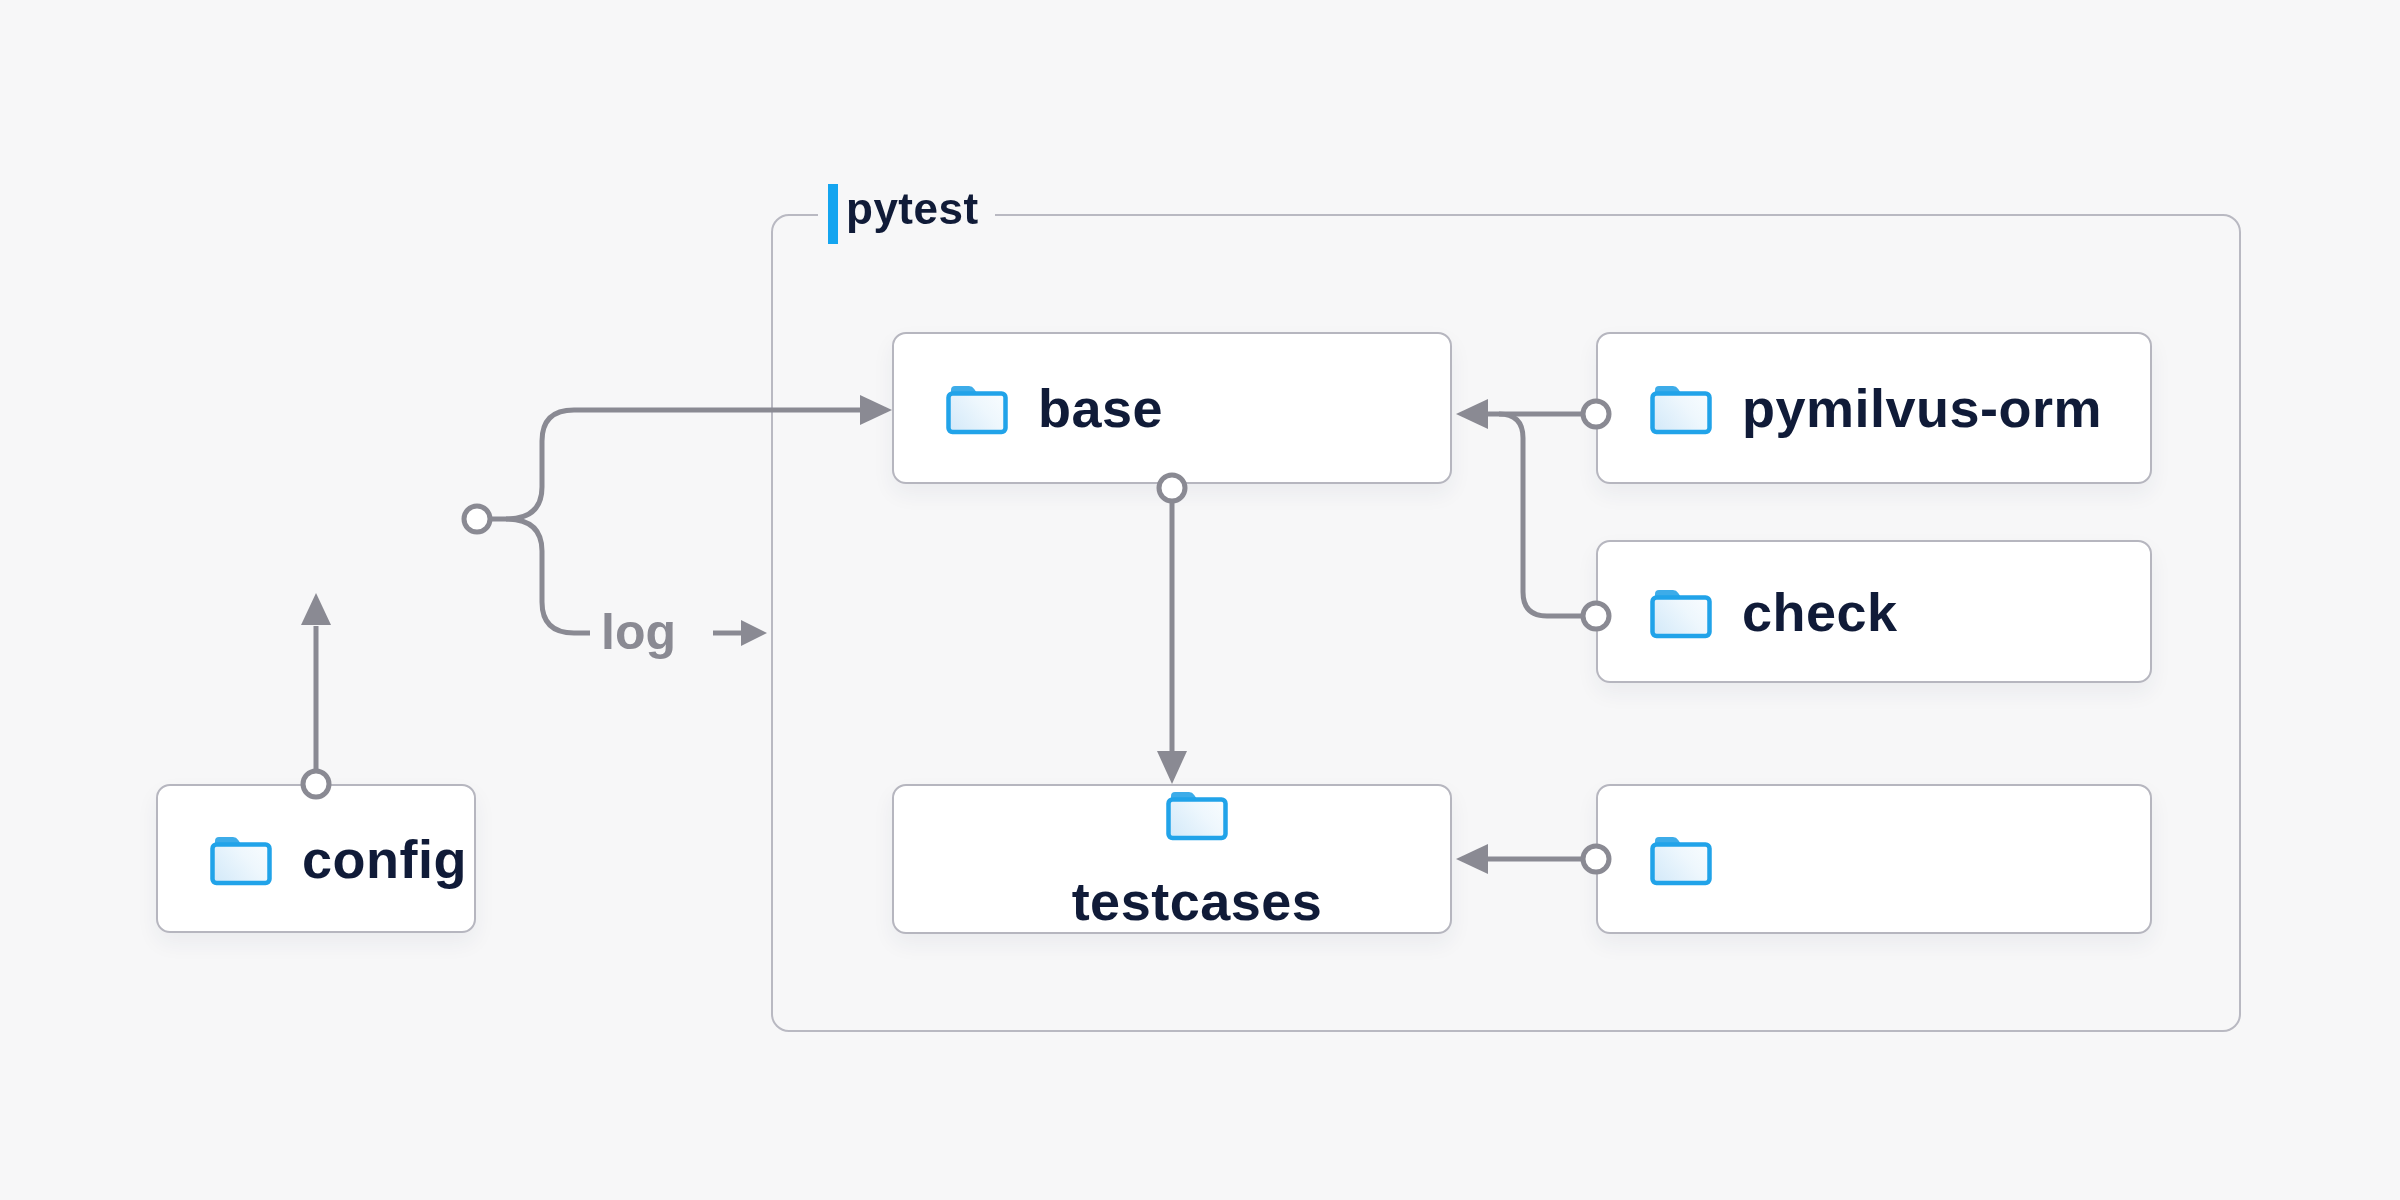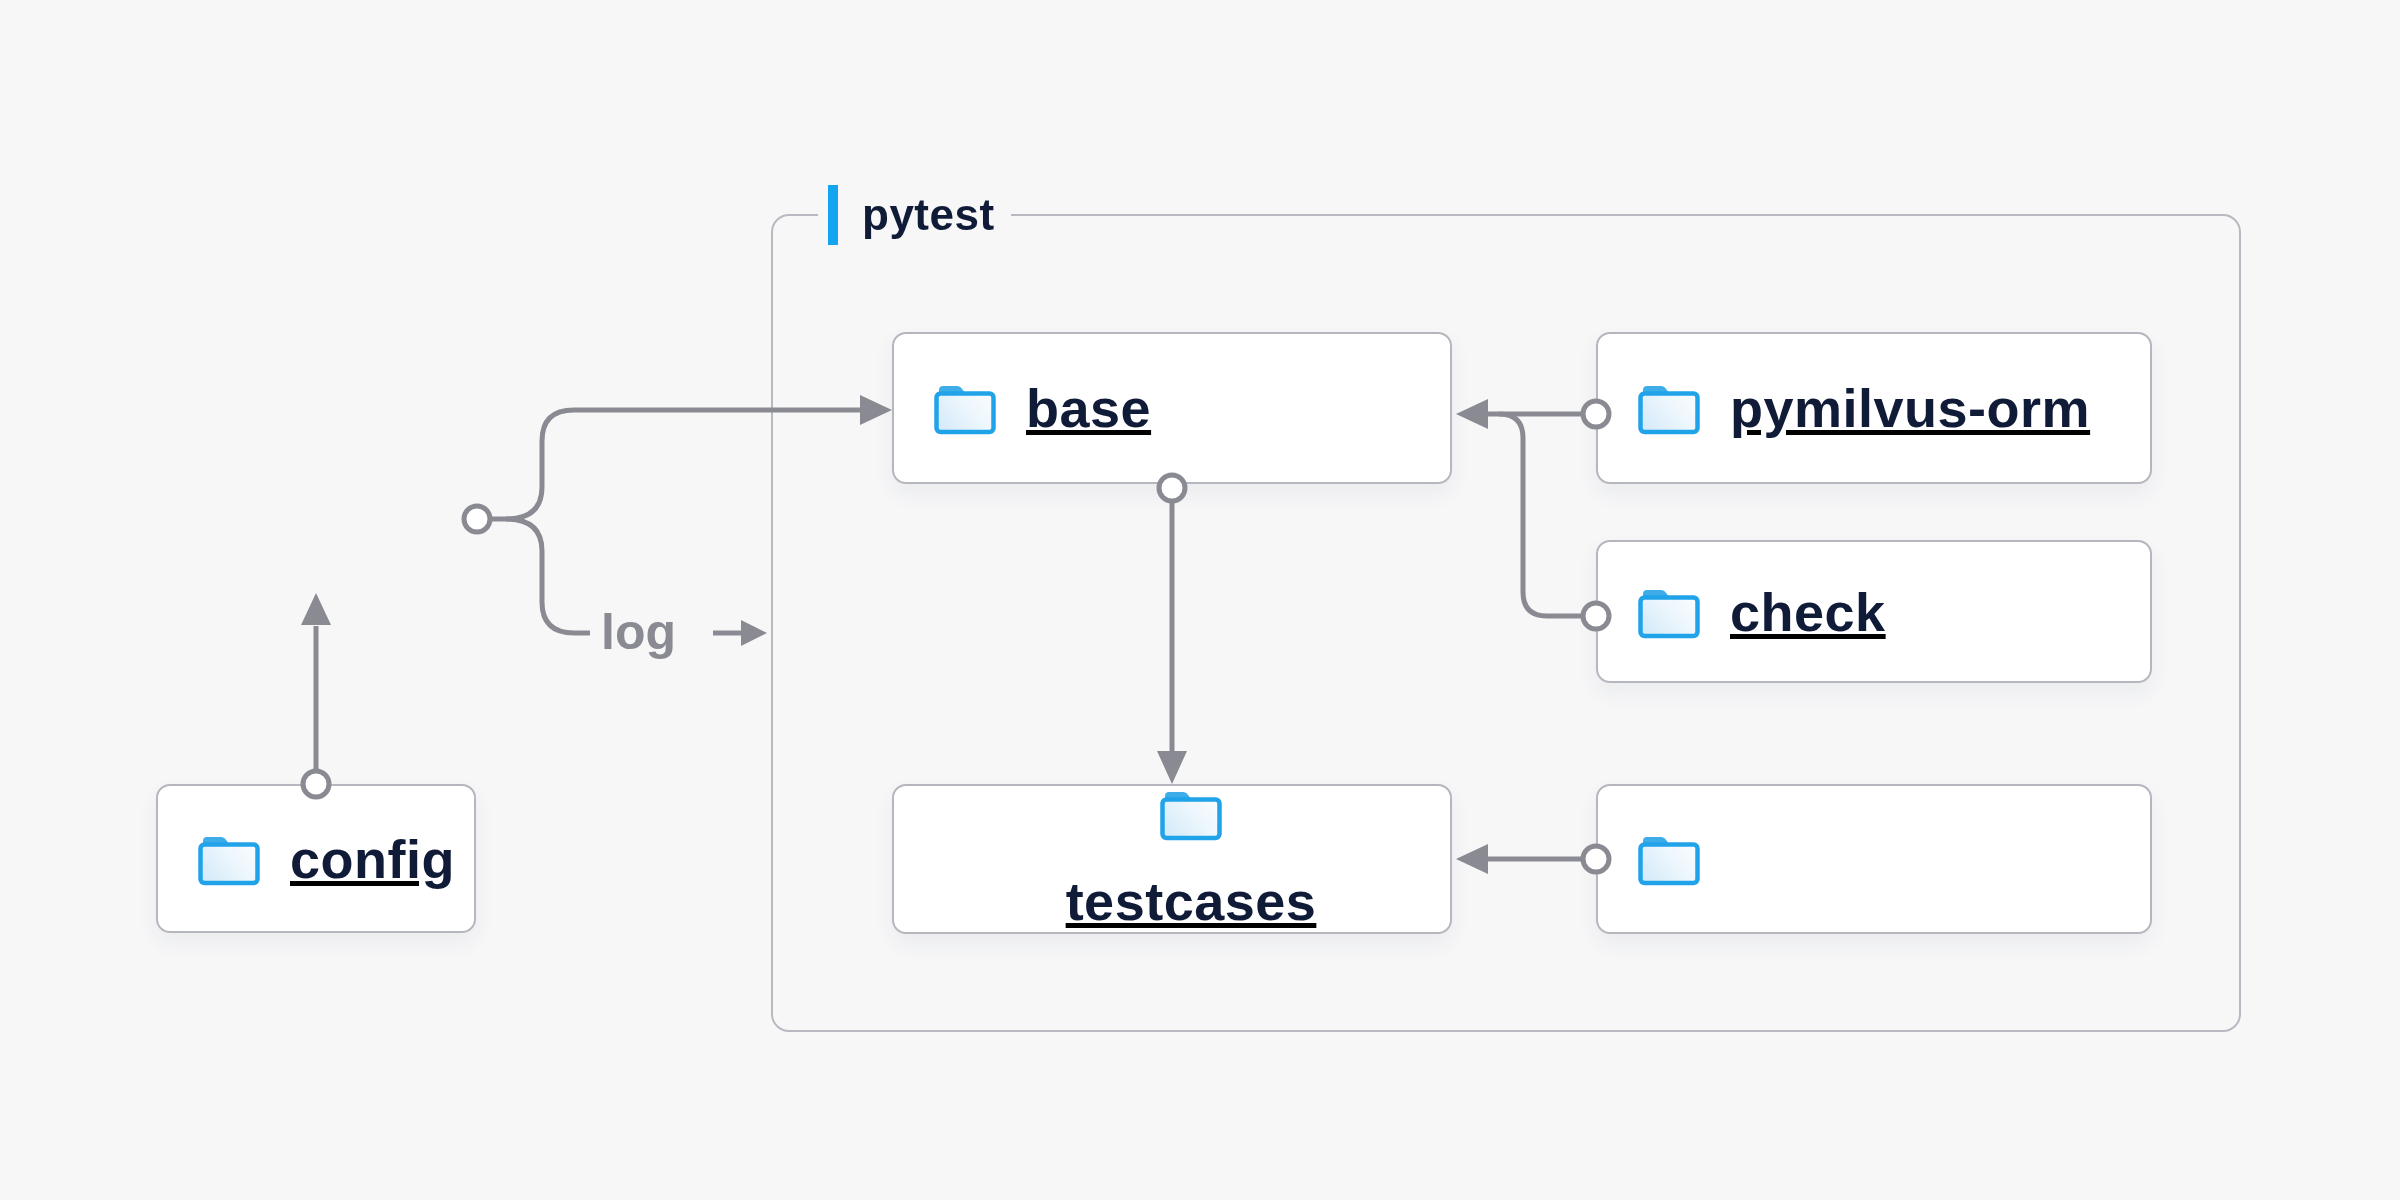--- a/index.html
+++ b/index.html
@@ -13,22 +13,22 @@
 
   
   .group-box {
     position: absolute;
     border: 2px solid #b9b9c2;
     border-radius: 18px;
     background: transparent;
   }
   .group-label {
     position: absolute;
-    display: flex; align-items: center;
-    gap: 24px;
+    display: flex; align-items: flex-start;
+    gap: 8px;
     background: #f7f7f8;
     padding: 0 16px 0 10px;
     height: 62px;
     z-index: 4;
   }
   .group-label .accent-bar {
     width: 10px; height: 60px;
     background: #14a5f0;
   }
   .group-label .group-text {
@@ -37,24 +37,23 @@
   }
 
   
   .node {
     position: absolute;
     background: #ffffff;
     border: 2px solid #b6b6bf;
     border-radius: 14px;
     box-shadow: 0 10px 22px rgba(40,50,80,0.06);
     display: flex; align-items: center;
-    padding-left: 38px; gap: 28px;
+    padding-left: 50px; gap: 28px;
     box-sizing: border-box;
     z-index: 2;
-    text-decoration: underline;
   }
   .node .node-label {
     font-size: 54px; font-weight: 700; color: #101b38;
     letter-spacing: 0.5px;
     white-space: nowrap;
   }
   .folder-svg { display: block; flex: 0 0 auto; }
 
   
   svg.overlay {

